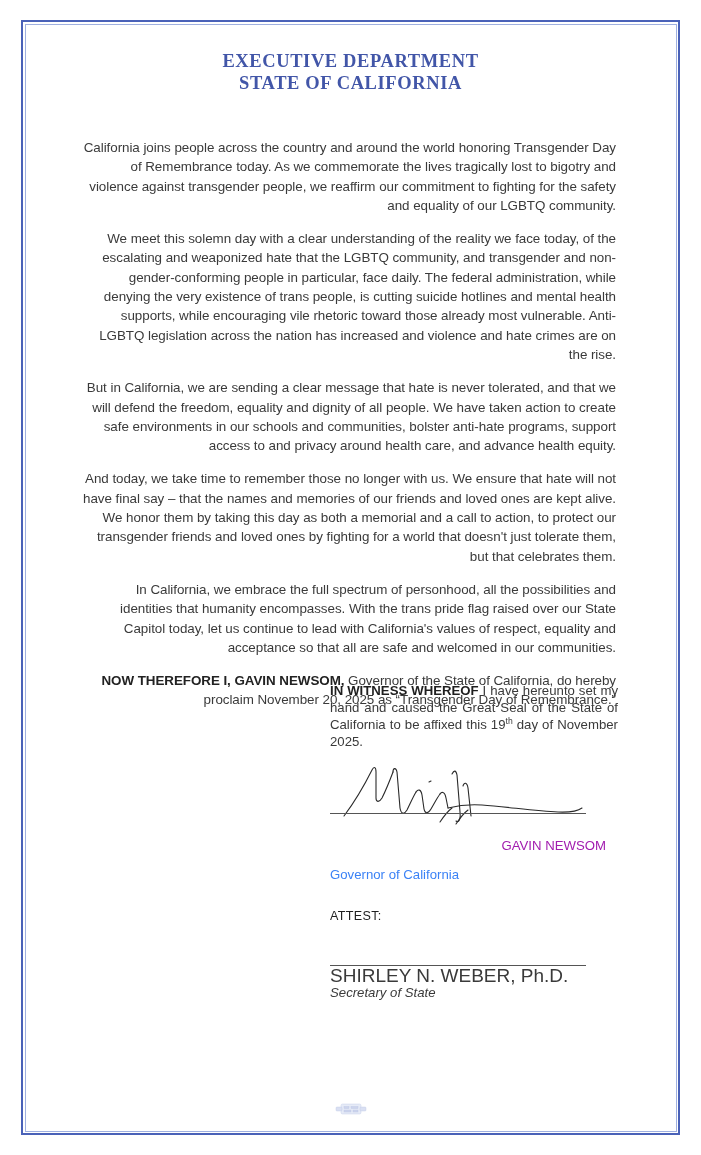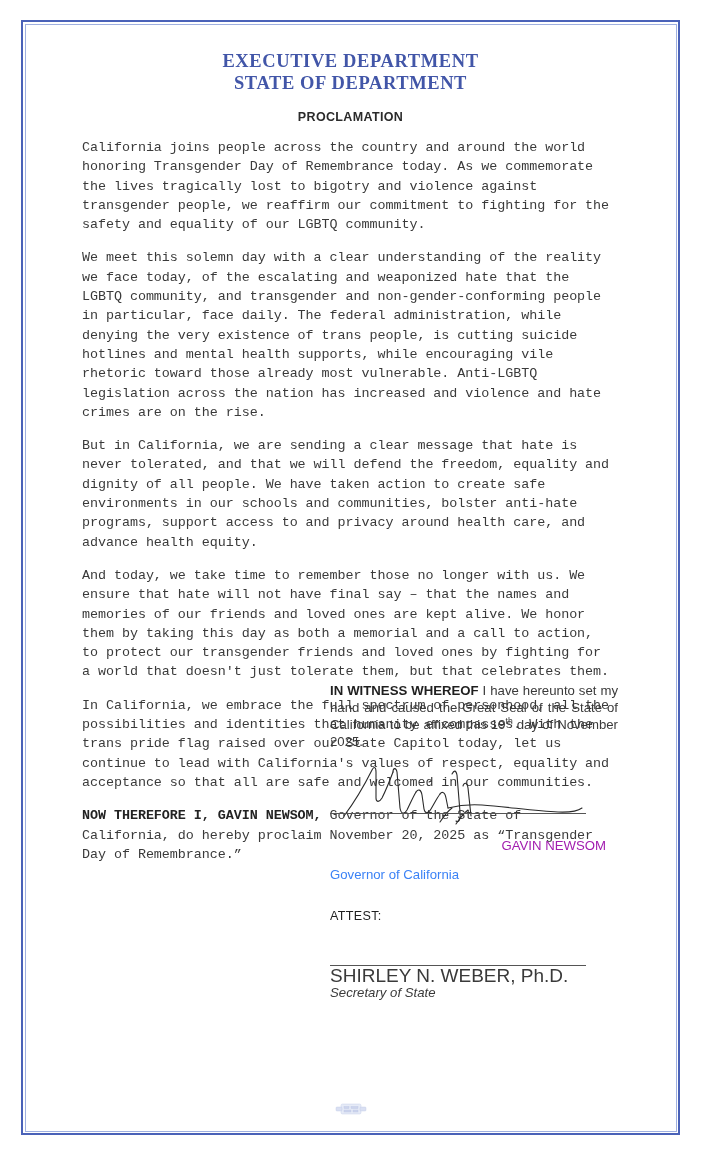--- a/index.html
+++ b/index.html
@@ -81,23 +81,22 @@
     position: absolute;
     left: 82px;
     top: 138px;
     width: 534px;
   }
   .para {
     font-size: 13.4px;
     line-height: 19.3px;
     color: #3a3a3a;
     margin: 0 0 14px 0;
-    text-align: left;
+    text-align: right;
     letter-spacing: -0.05px;
-    font-family: Liberation Mono, monospace;
   }
   .para:last-child { margin-bottom: 0; }
   .para b, .para strong {
     font-weight: bold;
     color: #222222;
   }
 
   
   .witness-col {
     position: absolute;
@@ -199,24 +198,23 @@
 </head>
 <body>
 
 <div class="page">
 
   <div class="frame-outer"></div>
   <div class="frame-inner"></div>
 
   <div class="doc-header">
     <div class="hline">EXECUTIVE DEPARTMENT</div>
-    <div class="hline">STATE OF DEPARTMENT</div>
+    <div class="hline">STATE OF CALIFORNIA</div>
   </div>
 
-  <div class="proclamation">PROCLAMATION</div>
 
   <div class="body-block">
     <p class="para">California joins people across the country and around the world honoring Transgender Day of Remembrance today. As we commemorate the lives tragically lost to bigotry and violence against transgender people, we reaffirm our commitment to fighting for the safety and equality of our LGBTQ community.</p>
     <p class="para">We meet this solemn day with a clear understanding of the reality we face today, of the escalating and weaponized hate that the LGBTQ community, and transgender and non-gender-conforming people in particular, face daily. The federal administration, while denying the very existence of trans people, is cutting suicide hotlines and mental health supports, while encouraging vile rhetoric toward those already most vulnerable. Anti-LGBTQ legislation across the nation has increased and violence and hate crimes are on the rise.</p>
     <p class="para">But in California, we are sending a clear message that hate is never tolerated, and that we will defend the freedom, equality and dignity of all people. We have taken action to create safe environments in our schools and communities, bolster anti-hate programs, support access to and privacy around health care, and advance health equity.</p>
     <p class="para">And today, we take time to remember those no longer with us. We ensure that hate will not have final say – that the names and memories of our friends and loved ones are kept alive. We honor them by taking this day as both a memorial and a call to action, to protect our transgender friends and loved ones by fighting for a world that doesn't just tolerate them, but that celebrates them.</p>
     <p class="para">In California, we embrace the full spectrum of personhood, all the possibilities and identities that humanity encompasses. With the trans pride flag raised over our State Capitol today, let us continue to lead with California's values of respect, equality and acceptance so that all are safe and welcomed in our communities.</p>
     <p class="para"><b>NOW THEREFORE I, GAVIN NEWSOM,</b><span> Governor of the State of California, do hereby proclaim November 20, 2025 as “Transgender Day of Remembrance.”</span></p>
   </div>
 

